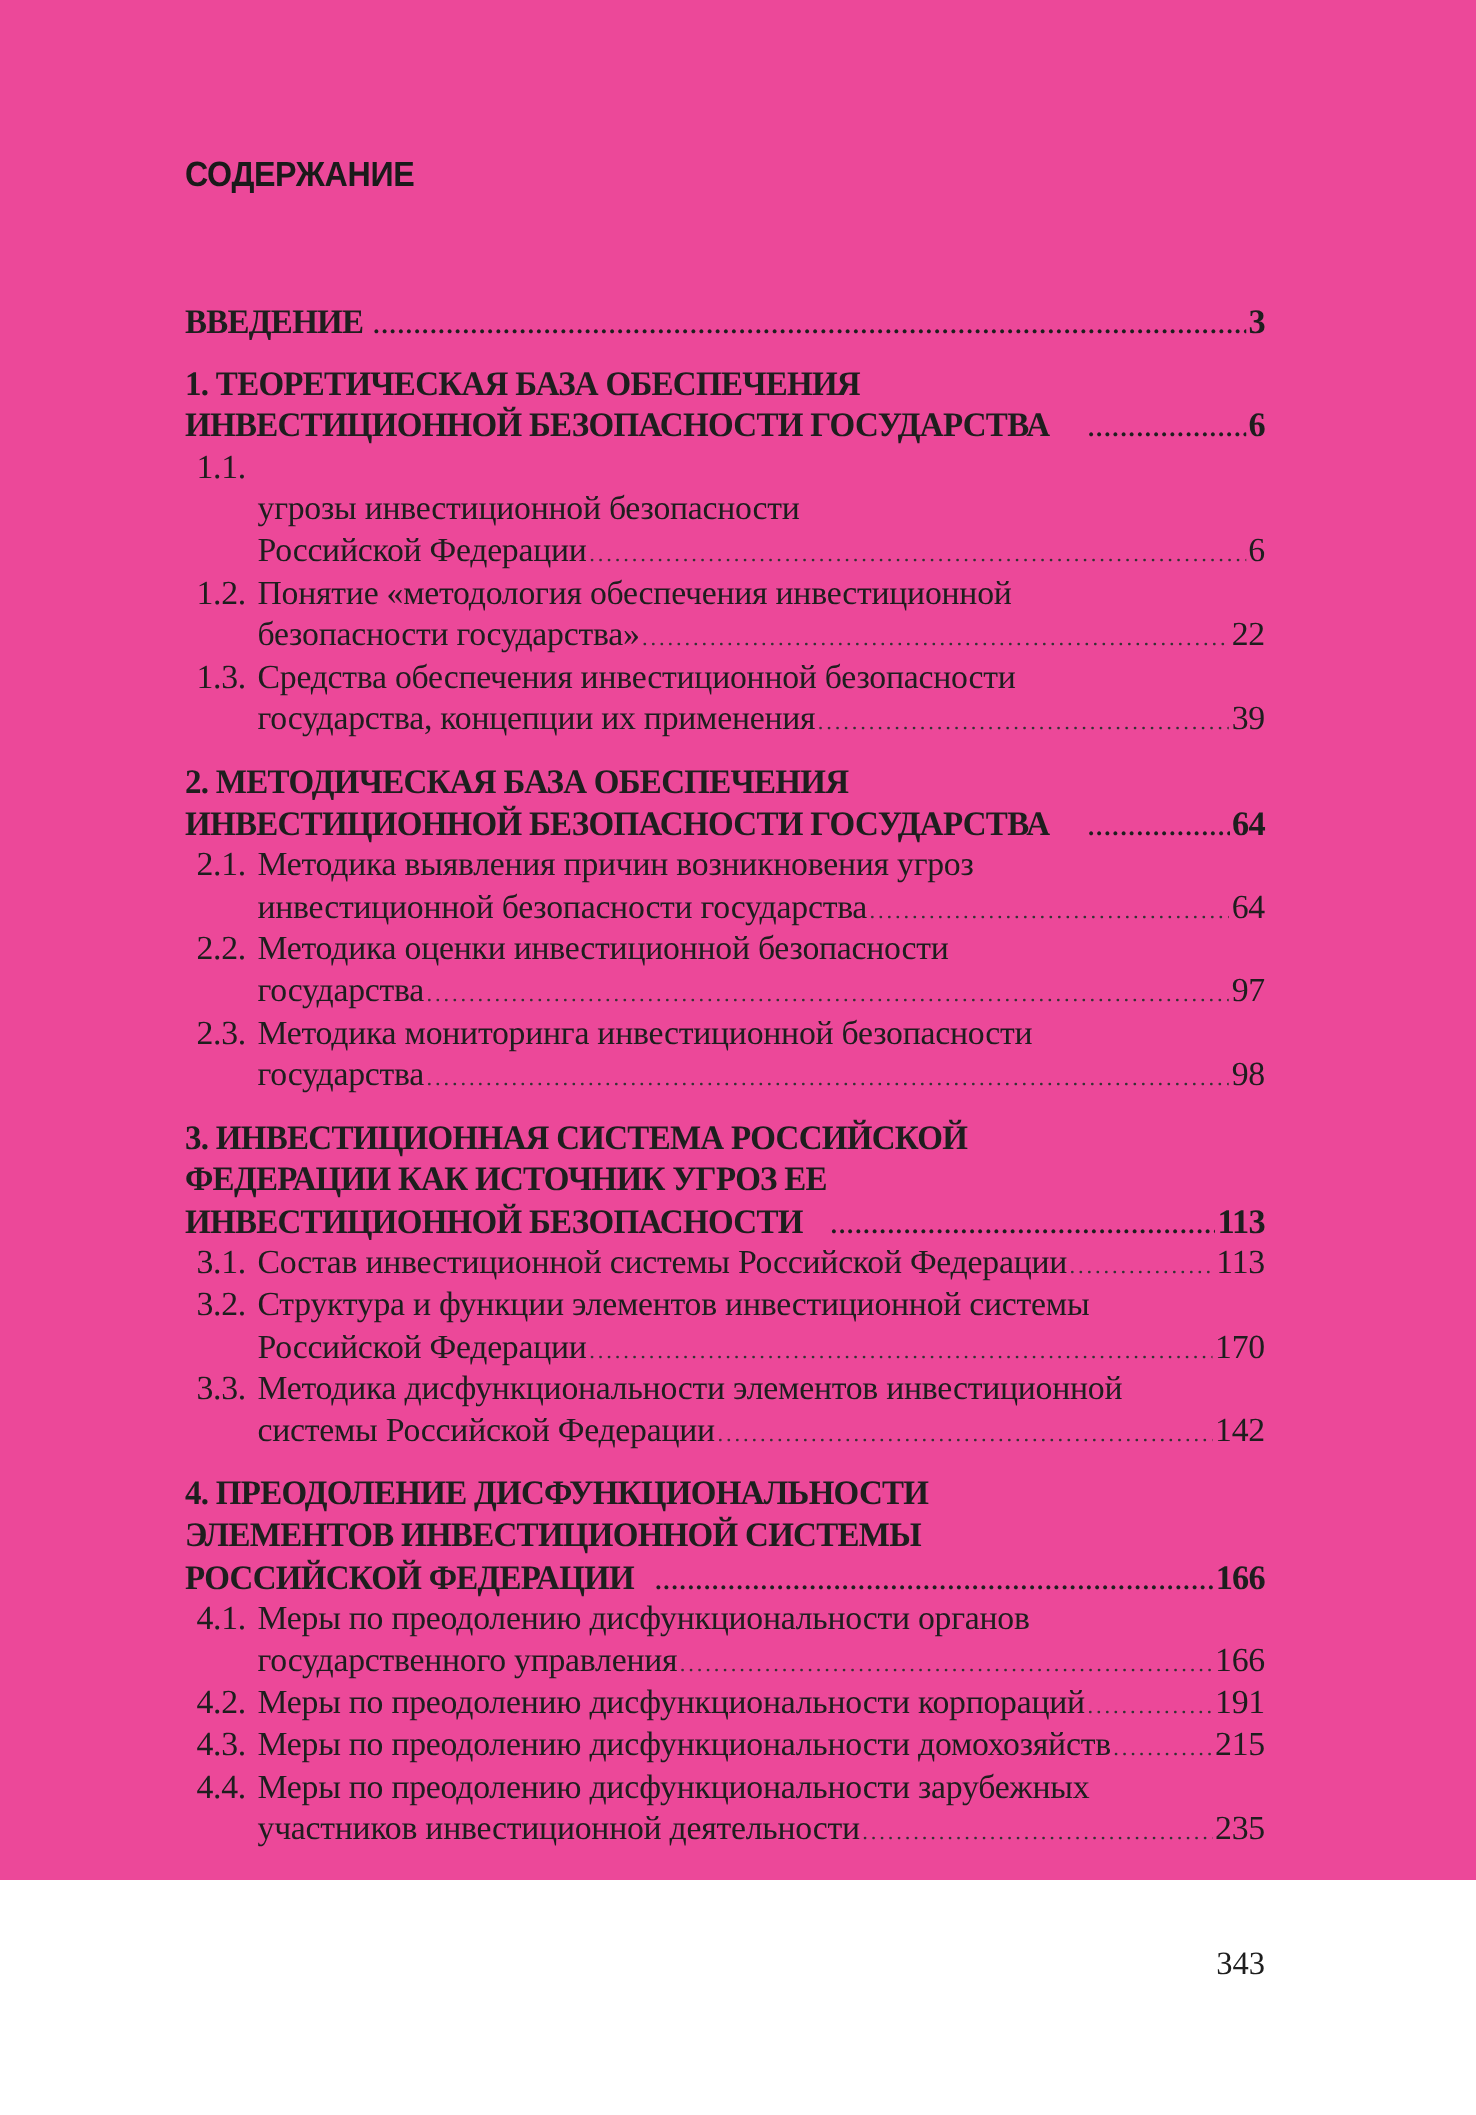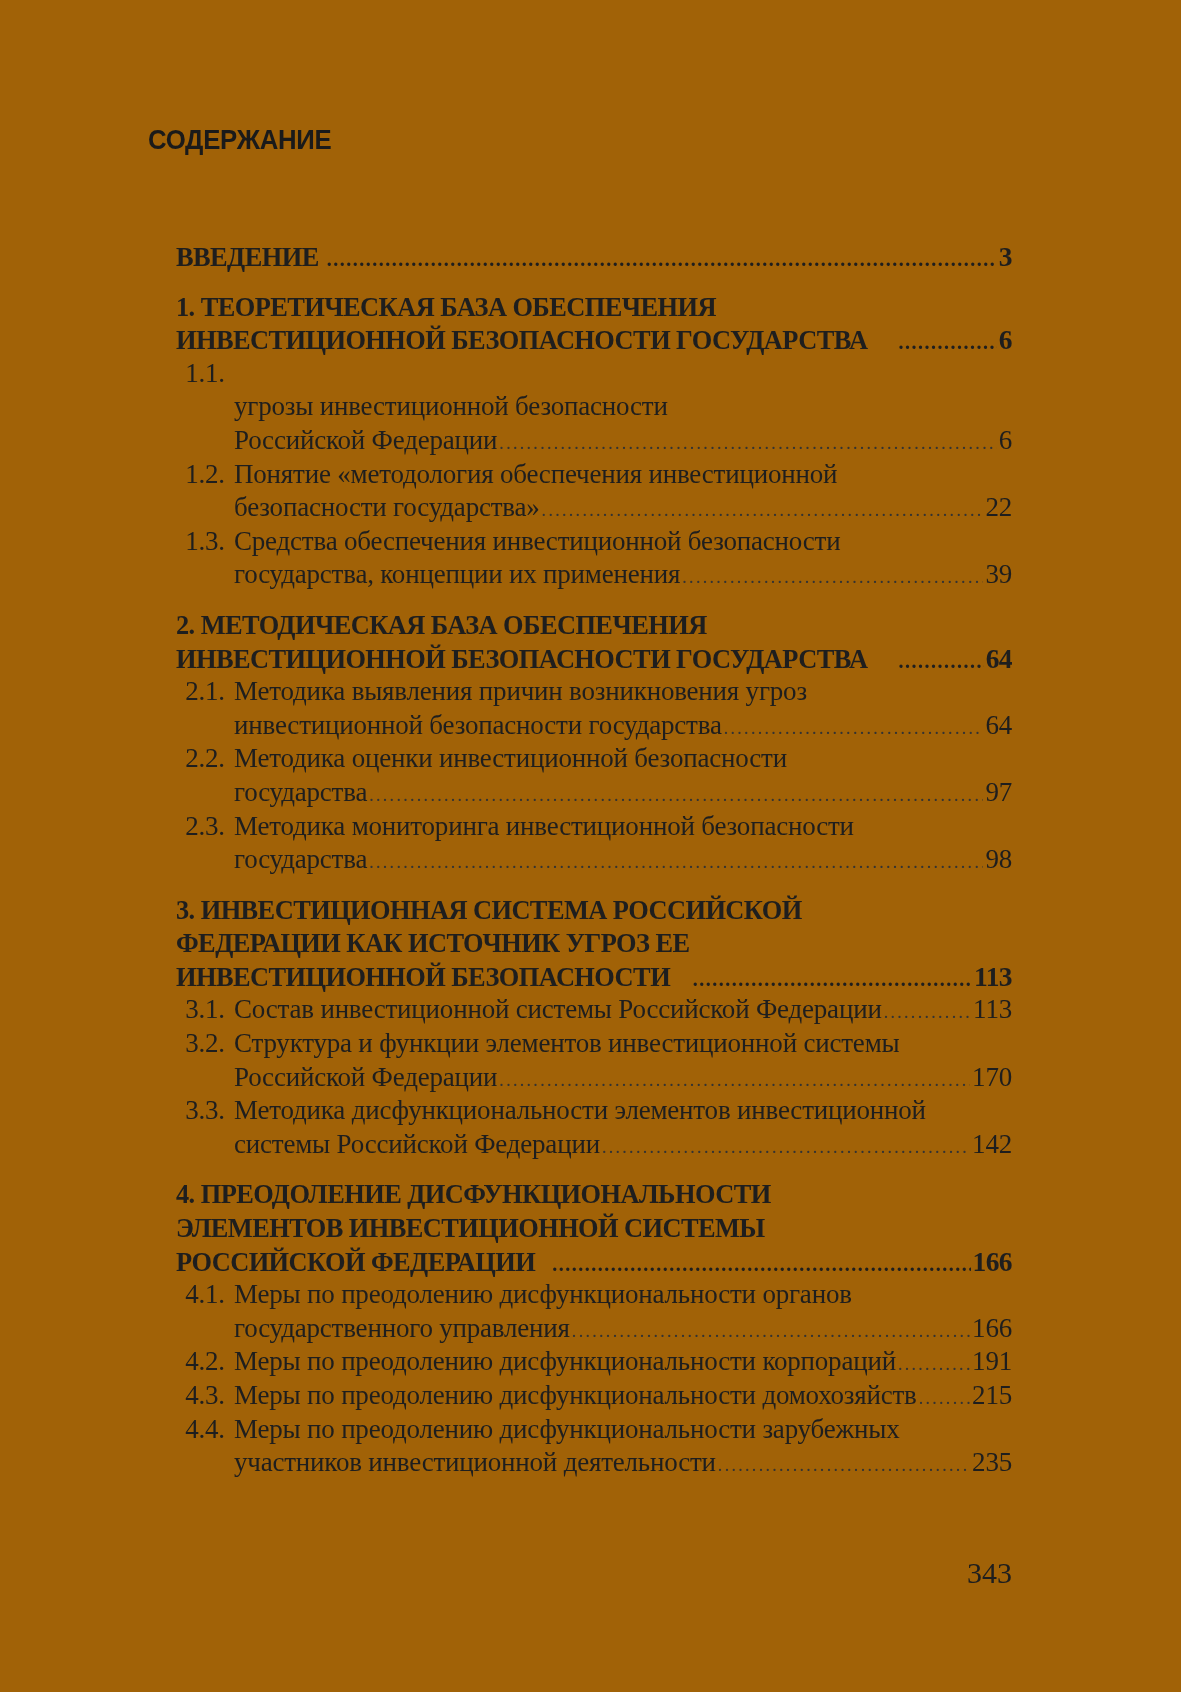--- a/index.html
+++ b/index.html
@@ -1,54 +1,54 @@
 <!DOCTYPE html>
 <html><head>
 <meta charset="utf-8">
 <style>
   html, body { margin: 0; padding: 0; background: #ffffff; }
   body { width: 1181px; height: 1692px; position: relative; overflow: hidden; }
   .page {
-    position: absolute; left: 0; top: 0; width: 1181px; height: 1692px;
-    background: #a16207; color: #1e1e1e;
+    position: absolute; left: 0; top: 0; width: 1181px; height: 1504px;
+    background: #ec4899; color: #1e1e1e;
   }
   .title {
     position: absolute; left: 148px; top: 124px;
     font-family: "Liberation Sans", sans-serif; font-weight: bold;
     font-size: 28px; letter-spacing: -0.3px; color: #1a1a1a;
     transform: scaleX(0.92); transform-origin: left center;
   }
   .toc {
     position: absolute; left: 148px; top: 240px; width: 864px;
     font-family: "Liberation Serif", serif; color: #1e1e1e;
   }
   .entry { position: relative; }
   .line {
     display: flex; align-items: baseline; height: 33.6px; line-height: 33.6px;
-    font-size: 27px; white-space: nowrap; margin-left: 28px;
+    font-size: 27px; white-space: nowrap;
   }
   .chapter .line { font-weight: bold; font-size: 27.5px; letter-spacing: -0.6px; }
   .sub .line { font-weight: normal; letter-spacing: -0.2px; }
   .num { display: inline-block; width: 58px; flex: 0 0 58px; text-align: center; }
   .indent { display: inline-block; width: 58px; flex: 0 0 58px; }
   .txt { flex: 0 0 auto; }
   .chapter .txt { transform: scaleX(0.96); transform-origin: left center; }
   .dots {
     flex: 1 1 auto; overflow: hidden; margin: 0 2px;
     font-size: 18px; letter-spacing: 2.3px; color: #333;
   }
   .chapter .dots { font-weight: bold; letter-spacing: 1.5px; font-size: 20px; color: #1e1e1e; }
   .dots::before {
     content: "......................................................................................................................................................................................................................................";
   }
   .page-ref { flex: 0 0 auto; text-align: right; }
   .gap-l { height: 16px; }
   .footer-page {
     position: absolute; right: 169px; top: 1556px;
-    font-family: "Liberation Serif", serif; font-size: 30px; color: #1e1e1e;
+    font-family: "Liberation Serif", serif; font-size: 26px; color: #1e1e1e;
   }
 </style>
 </head>
 <body>
 
 <div class="page">
   <div class="title">СОДЕРЖАНИЕ</div>
   <div class="toc" id="toc">
       <div class="entry chapter">
         <div class="line">

